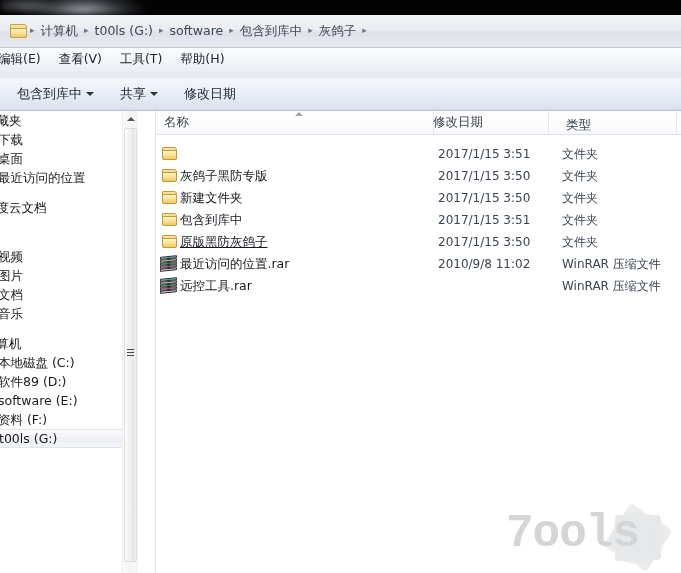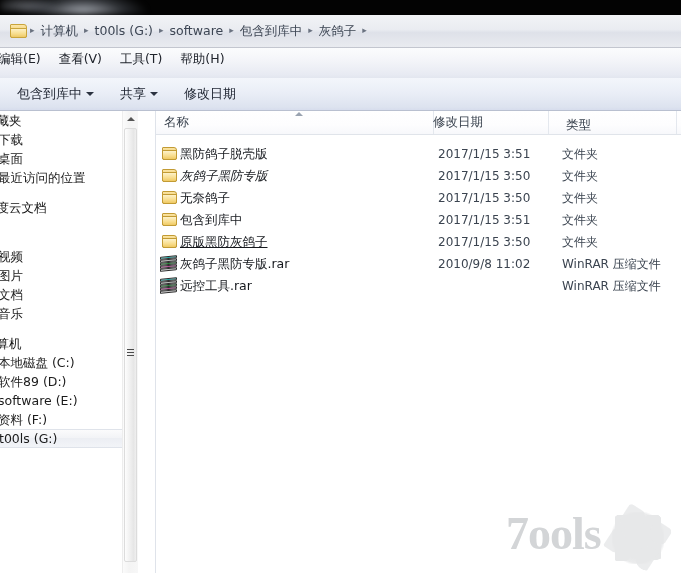--- a/index.html
+++ b/index.html
@@ -352,21 +352,21 @@
   
   .watermark {
     position: absolute;
     left: 506px; top: 506px;
     width: 160px; height: 62px;
     pointer-events: none;
   }
   .watermark .wtext {
     position: absolute;
     left: 0; top: 0;
-    font-family: Liberation Serif, serif;
+    font-family: Liberation Mono, monospace;
     font-size: 46px;
     font-weight: 600;
     color: #d3d5d7;
     letter-spacing: -1px;
     line-height: 56px;
   }
   .watermark .blot {
     position: absolute;
     right: 2px; top: 6px;
     width: 52px; height: 52px;
@@ -548,41 +548,40 @@
         </div>
       </div>
 
       <div class="rows" style="padding-top:8px;">
 
         <div class="row">
           <span class="licon">
               <span class="fb"></span>
               <span class="ff"></span>
             </span>
-          <span class="cell name" style="left:0px; width:278px;">黑防鸽子脱壳版</span>
           <span class="cell date" style="left:282px; width:120px;">2017/1/15 3:51</span>
           <span class="cell type" style="left:406px; width:115px;">文件夹</span>
         </div>
 
         <div class="row">
           <span class="licon">
               <span class="fb"></span>
               <span class="ff"></span>
             </span>
-          <span class="cell name" style="left:0px; width:278px;font-style:italic;">灰鸽子黑防专版</span>
+          <span class="cell name" style="left:0px; width:278px;">灰鸽子黑防专版</span>
           <span class="cell date" style="left:282px; width:120px;">2017/1/15 3:50</span>
           <span class="cell type" style="left:406px; width:115px;">文件夹</span>
         </div>
 
         <div class="row">
           <span class="licon">
               <span class="fb"></span>
               <span class="ff"></span>
             </span>
-          <span class="cell name" style="left:0px; width:278px;">无奈鸽子</span>
+          <span class="cell name" style="left:0px; width:278px;">新建文件夹</span>
           <span class="cell date" style="left:282px; width:120px;">2017/1/15 3:50</span>
           <span class="cell type" style="left:406px; width:115px;">文件夹</span>
         </div>
 
         <div class="row">
           <span class="licon">
               <span class="fb"></span>
               <span class="ff"></span>
             </span>
           <span class="cell name" style="left:0px; width:278px;">包含到库中</span>
@@ -601,21 +600,21 @@
         </div>
 
         <div class="row">
           <span class="ricon">
             <i class="b1"></i>
               <i class="b2"></i>
               <i class="b3"></i>
               <i class="b4"></i>
               <i class="b5"></i>
           </span>
-          <span class="cell name" style="left:0px; width:278px;">灰鸽子黑防专版.rar</span>
+          <span class="cell name" style="left:0px; width:278px;">最近访问的位置.rar</span>
           <span class="cell date" style="left:282px; width:120px;">2010/9/8 11:02</span>
           <span class="cell type" style="left:406px; width:115px;">WinRAR 压缩文件</span>
         </div>
 
         <div class="row">
           <span class="ricon">
             <i class="b1"></i>
               <i class="b2"></i>
               <i class="b3"></i>
               <i class="b4"></i>

